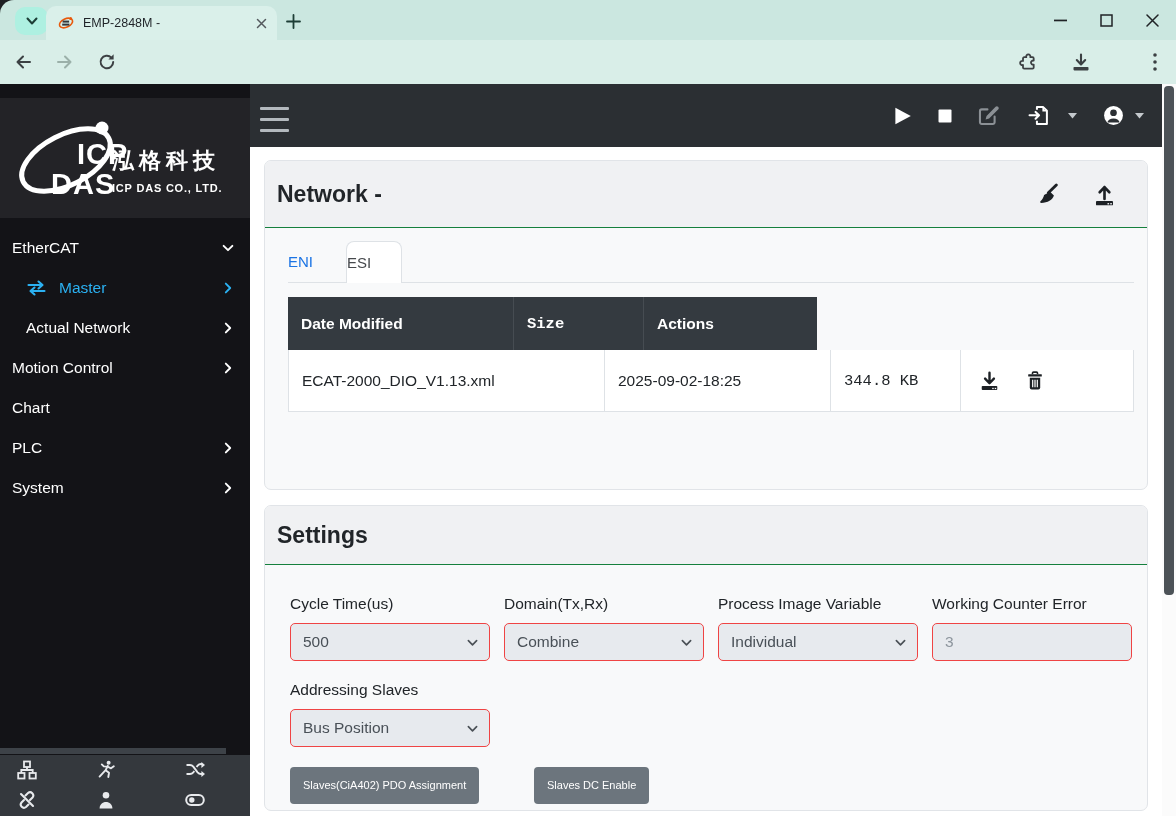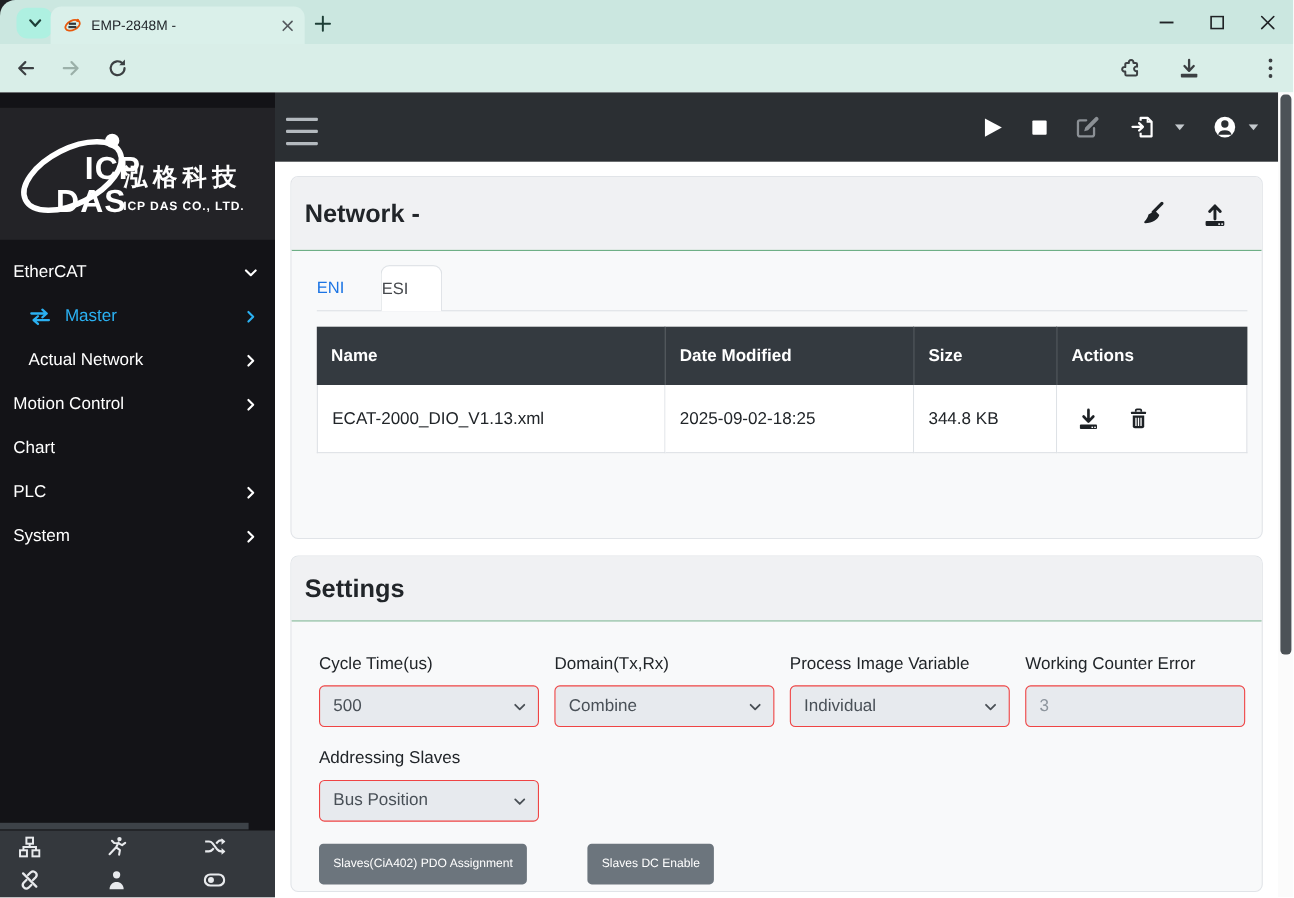--- a/index.html
+++ b/index.html
@@ -64,21 +64,21 @@
   .ntab-eni{left:23px;width:58px;color:#1b74e4;}
   .ntab-esi{left:81px;width:56px;height:42px;background:#fff;border:1px solid #dee2e6;border-bottom:none;border-radius:8px 8px 0 0;color:#46494d;}
 
   .tbl{position:absolute;left:23px;top:136px;width:846px;}
   .trow{display:flex;width:846px;box-sizing:border-box;}
   .thead .tcell{background:#343a40;color:#fff;font-weight:bold;height:53px;border-right:1px solid #464c52;}
   .thead .tcell:last-child{border-right:none;}
   .tcell{display:flex;align-items:center;padding-left:13px;font-size:15.5px;box-sizing:border-box;}
   .tbody .tcell{background:#fff;color:#212529;height:62px;border-right:1px solid #dee2e6;border-bottom:1px solid #dee2e6;}
   .tbody .tcell:first-child{border-left:1px solid #dee2e6;}
-  .c-name{width:317px;}.c-date{width:226px;text-align:right;}.c-size{width:130px;}.c-act{width:173px;}
+  .c-name{width:317px;}.c-date{width:226px;text-align:right;}.c-size{width:130px;font-family:Liberation Mono, monospace;}.c-act{width:173px;}
   .rowbtn{width:30px;height:30px;display:flex;align-items:center;justify-content:center;color:#1d2125;}
 
   .flabel{position:absolute;font-size:15.5px;color:#212529;}
   .sel{position:absolute;width:200px;height:38px;background:#e7eaee;border:1px solid #ef4444;border-radius:5px;
     color:#495057;font-size:15.5px;line-height:36px;padding-left:12px;box-sizing:border-box;}
   .sel .caret{position:absolute;right:11px;top:15px;color:#4a5056;}
   .ghost{color:#8d959d;}
   .btn-sec{position:absolute;height:37px;background:#6c757d;color:#fff;font-size:11px;line-height:37px;
     border-radius:4px;padding:0 13px;white-space:nowrap;}
 </style>
@@ -349,21 +349,20 @@
     <div class="ntab ntab-eni">
         <span>ENI</span>
       </div>
     <div class="tabline"></div>
     <div class="ntab ntab-esi">
         <span>ESI</span>
       </div>
 
     <div class="tbl">
       <div class="trow thead">
-        <div class="tcell c-name">Name</div>
         <div class="tcell c-date">Date Modified</div>
         <div class="tcell c-size">Size</div>
         <div class="tcell c-act">Actions</div>
       </div>
       <div class="trow tbody">
         <div class="tcell c-name">ECAT-2000_DIO_V1.13.xml</div>
         <div class="tcell c-date">2025-09-02-18:25</div>
         <div class="tcell c-size">344.8 KB</div>
         <div class="tcell c-act" style="gap:16px">
           <div class="rowbtn">

